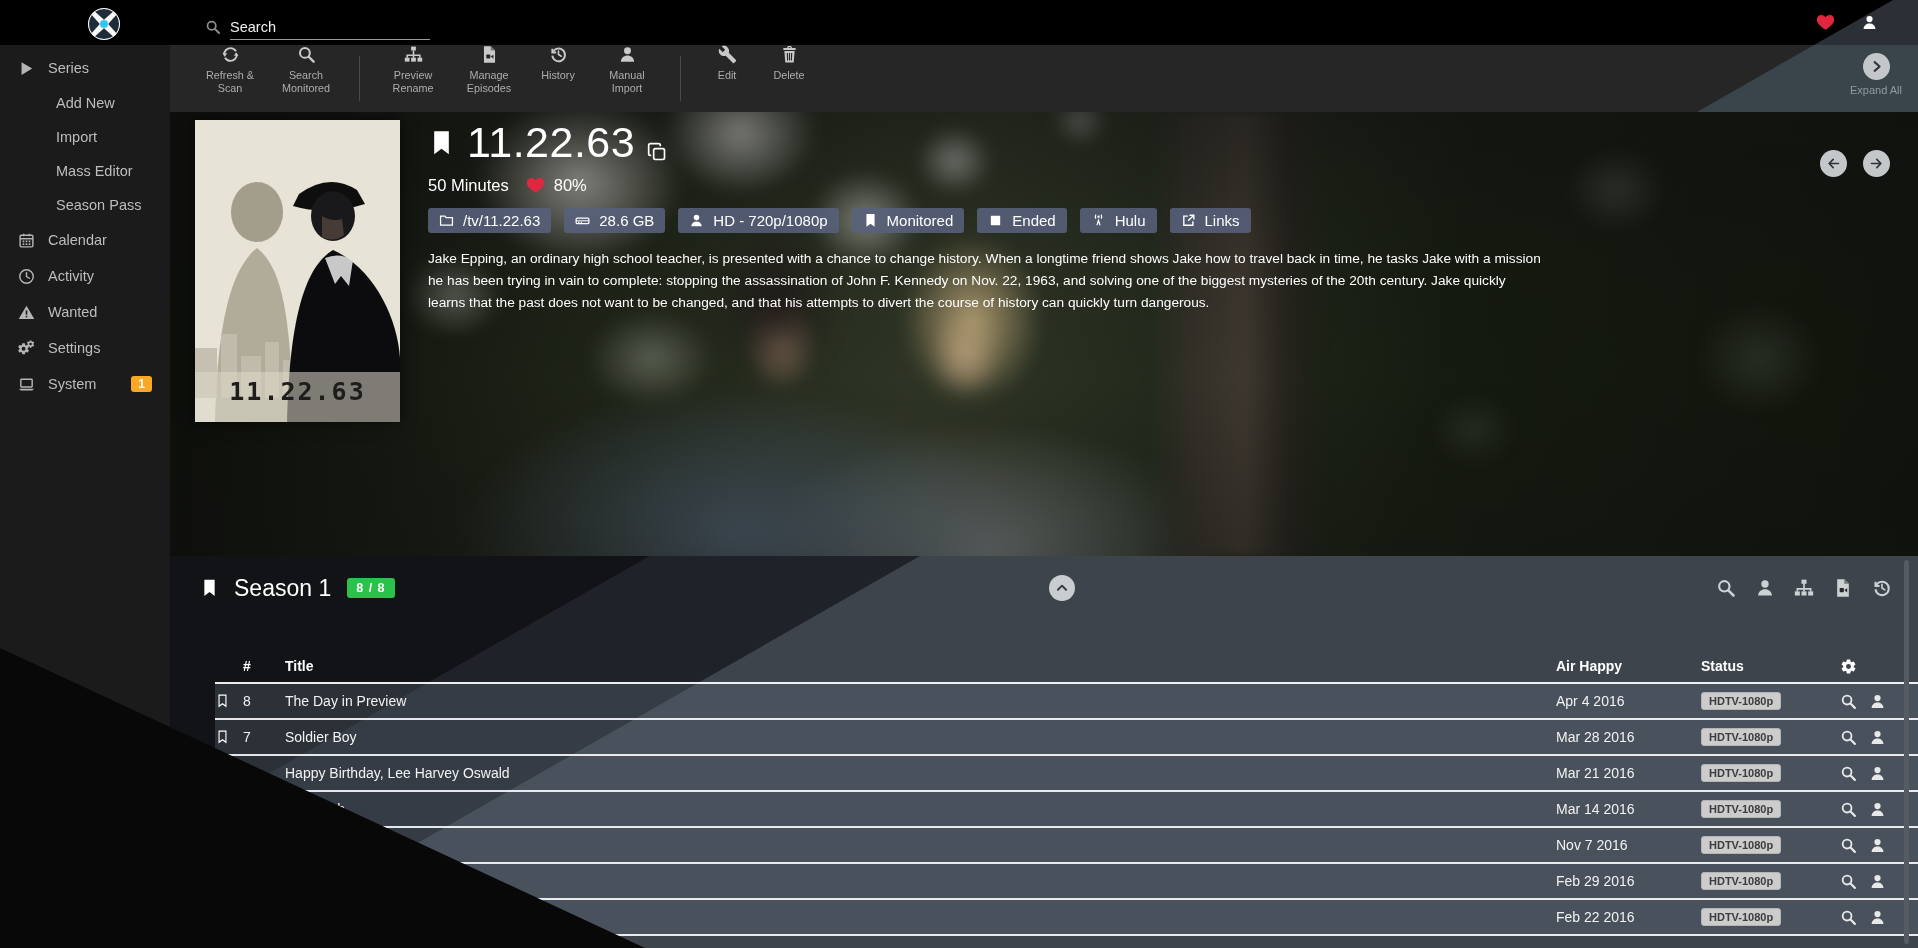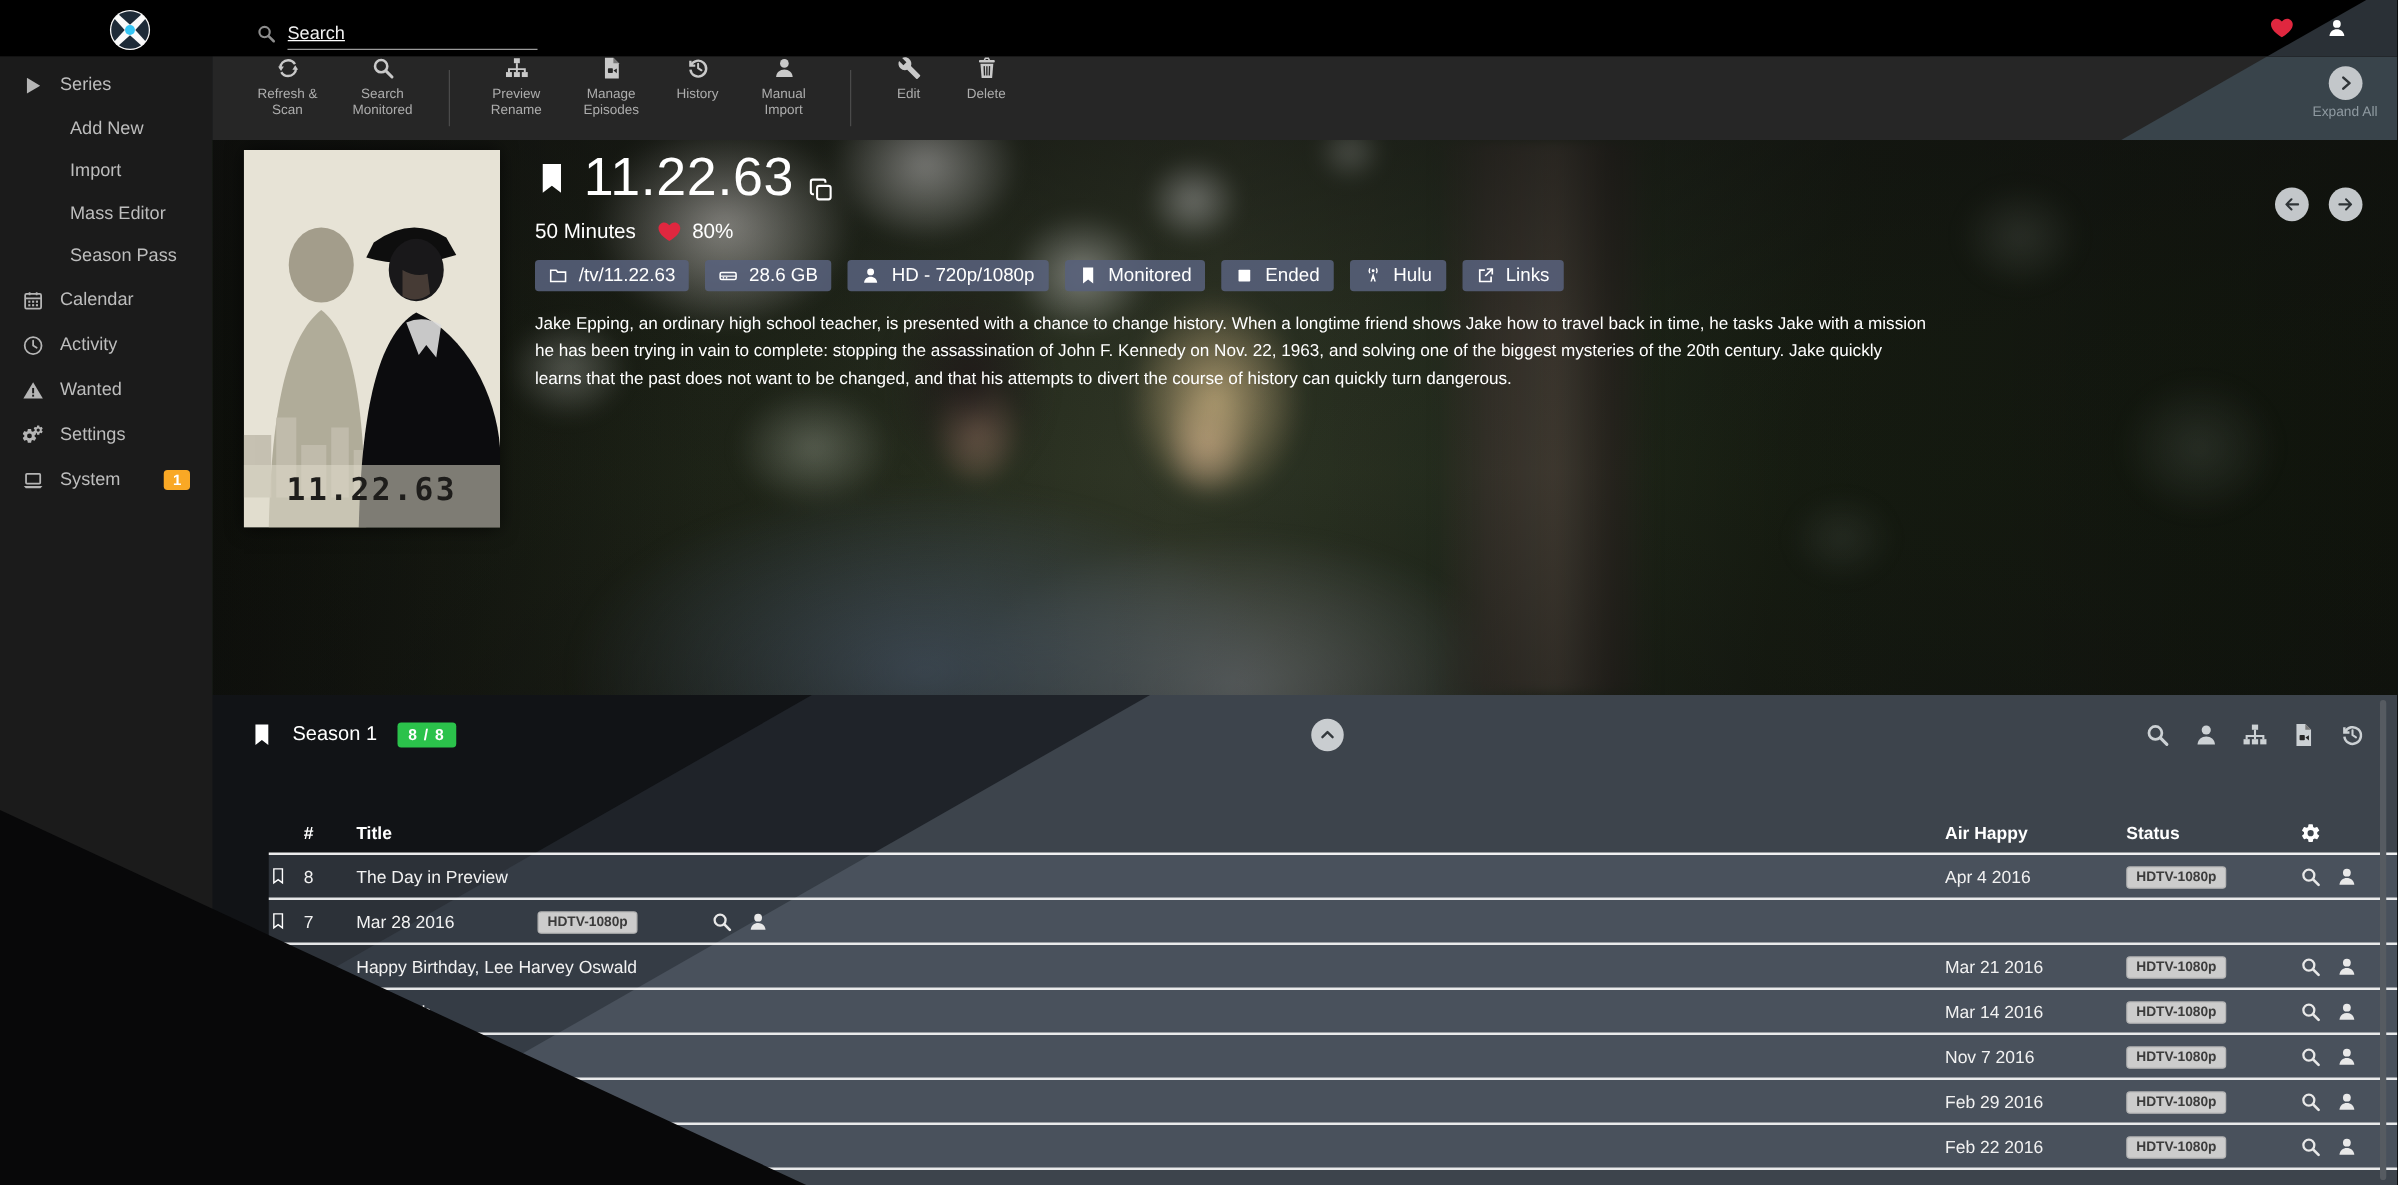--- a/index.html
+++ b/index.html
@@ -18,21 +18,21 @@
 
   
   .topbar { position:absolute; left:0; top:0; width:1918px; height:45px; background:#000; z-index:6; }
   .topbar-diag { position:absolute; right:0; top:0; width:120px; height:45px; background:#2a3036;
                  clip-path:polygon(95px 0,120px 0,120px 45px,16px 45px); }
   .logo { position:absolute; left:87px; top:7px; width:34px; height:34px; cursor:pointer; }
   .logo svg { width:34px; height:34px; }
   .searchbox { position:absolute; left:205px; top:0; height:45px; display:flex; align-items:flex-end; gap:9px; padding-bottom:5px; }
   .search-ico { width:16px; height:16px; color:#8d8d8d; margin-bottom:5px; }
   .search-input { width:200px; background:transparent; border:none; border-bottom:1px solid #9a9a9a;
-                  color:#fff; font-size:14.5px; font-family:"Liberation Sans",sans-serif; padding:2px 0 4px; outline:none;text-decoration:underline; }
+                  color:#fff; font-size:14.5px; font-family:"Liberation Sans",sans-serif; padding:2px 0 4px; outline:none; }
   .search-input::placeholder { color:#f0f0f0; opacity:1; }
   .topbar-right { position:absolute; right:40px; top:0; height:45px; display:flex; align-items:center; gap:26px; }
   .heart-ico { width:19px; height:19px; color:var(--heart-red,#e0273f); cursor:pointer; }
   .user-ico { width:17px; height:17px; color:#fff; cursor:pointer; }
 
   
   .toolbar { position:absolute; left:170px; top:45px; width:1748px; height:67px; background:#262626; z-index:5;
              display:flex; align-items:stretch; padding-left:22px; }
   .toolbar-diag { position:absolute; right:0; top:0; width:300px; height:67px; background:#39444b;
                   clip-path:polygon(196px 0,300px 0,300px 67px,79px 67px); }
@@ -91,21 +91,21 @@
   .tag { display:flex; align-items:center; gap:9px; background:var(--tag-bg,rgba(88,97,123,.88));
          color:#fff; font-size:15px; padding:4px 11px; border-radius:3px; cursor:pointer; }
   .tag svg { width:15px; height:15px; }
   .overview { margin-top:15px; width:1115px; font-size:13.7px; line-height:1.62; color:#fff; }
   .banner-nav { position:absolute; top:38px; right:28px; display:flex; gap:16px; }
 
   
   .season { position:absolute; left:170px; top:556px; width:1748px; height:392px; z-index:3; }
   .season-header { position:relative; height:64px; display:flex; align-items:center; padding:0 26px 0 30px; }
   .bm-season { width:19px; height:28px; color:#fff; cursor:pointer; }
-  .season-title { font-size:16px; font-weight:400; color:#fff; margin-left:15px; }
+  .season-title { font-size:23px; font-weight:400; color:#fff; margin-left:15px; }
   .count-badge { margin-left:16px; background:var(--accent-green,#2bc24b); color:#fff; font-size:12.5px;
                  font-weight:bold; letter-spacing:1px; padding:3px 9px; border-radius:3px; }
   .collapse-btn { position:absolute; left:879px; top:19px; width:26px; height:26px; background:#c9cdd0; color:#34393d; }
   .collapse-btn svg { width:14px; height:14px; }
   .season-actions { margin-left:auto; display:flex; align-items:center; gap:19px; color:#ccd1d4; }
   .season-actions svg { width:20px; height:20px; cursor:pointer; }
 
   .ep-table { margin-left:45px; margin-top:30px; }
   .ep-head, .ep-row { display:flex; align-items:center; padding-right:20px; }
   .ep-head { height:34px; color:#fff; font-weight:bold; font-size:14px;
@@ -602,20 +602,21 @@
             </svg>
         </span>
       </div>
       <div class="ep-row">
         <span class="c-bm">
             <svg class="bm-row">
               <use href="#s-bm-o"></use>
             </svg>
           </span>
         <span class="c-num">7</span>
+        <span class="c-title">Soldier Boy</span>
         <span class="c-date">Mar 28 2016</span>
         <span class="c-status"><span class="status-badge">HDTV-1080p</span></span>
         <span class="c-actions">
           <svg>
               <use href="#s-search"></use>
             </svg>
           <svg>
               <use href="#s-person"></use>
             </svg>
         </span>

